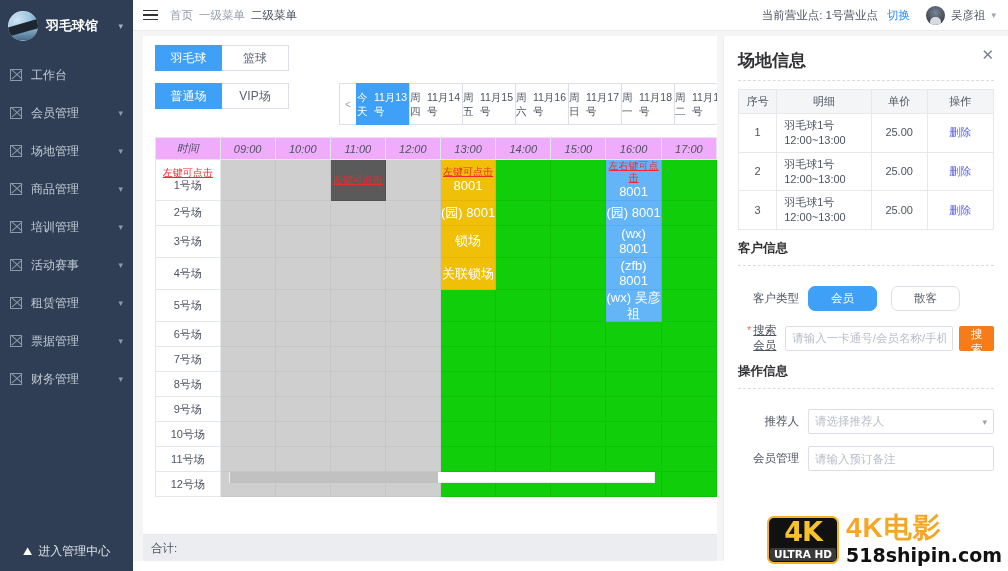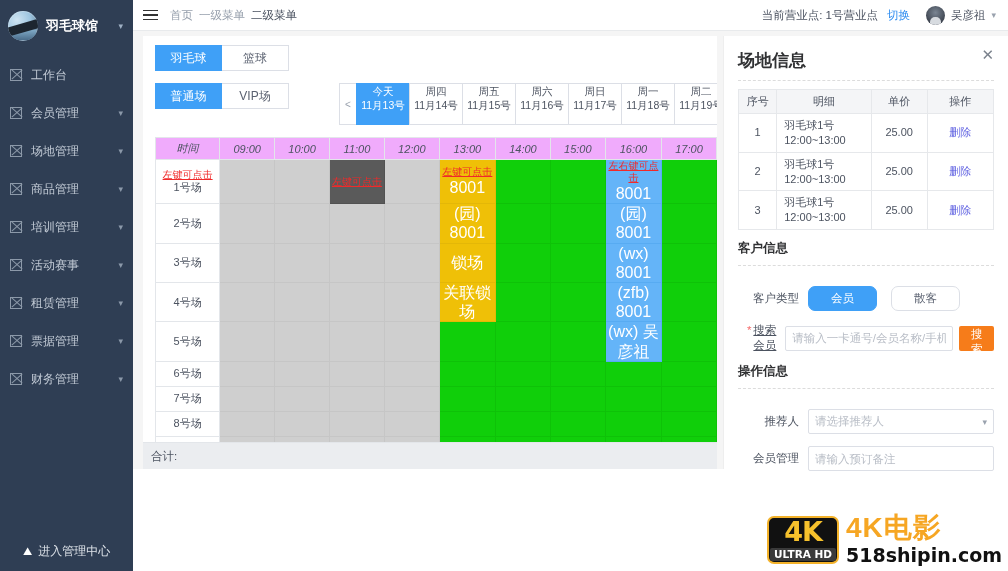--- a/index.html
+++ b/index.html
@@ -65,21 +65,21 @@
   .mi-arrow.hidden { visibility: hidden; }
 
   .sidebar-footer {
     position: absolute; bottom: 0; left: 0; width: 133px; height: 40px;
     display: flex; align-items: center; justify-content: center;
     font-size: 12px; color: #dfe4ea; cursor: pointer;
   }
   .home-ico { margin-right: 6px; font-size: 11px; color: #fff; }
 
   
-  .main { flex: 1; height: 469px; display: flex; flex-direction: column; min-width: 0; background: #fff; }
+  .main { flex: 1; height: 561px; display: flex; flex-direction: column; min-width: 0; background: #fff; }
   .topbar {
     height: 31px; flex: 0 0 31px; border-bottom: 1px solid #e8eaec;
     display: flex; align-items: center; padding: 0 12px 0 10px; background: #fff;
   }
   .hamburger { width: 15px; height: 11px; position: relative; cursor: pointer; margin-right: 12px; }
   .hamburger i { position: absolute; left: 0; width: 15px; height: 1.6px; background: #333; }
   .hamburger i:nth-child(1) { top: 0; }
   .hamburger i:nth-child(2) { top: 4.7px; }
   .hamburger i:nth-child(3) { top: 9.4px; }
   .crumbs { display: flex; align-items: center; gap: 6px; font-size: 11.5px; color: #97a0ad; }
@@ -120,21 +120,21 @@
   .row2 { padding: 12px 0 0 12px; display: flex; align-items: flex-start; }
   .date-strip { display: flex; margin-left: 50px; }
   .arrow-btn {
     width: 17px; border: 1px solid #dcdfe6; border-right: none;
     display: flex; align-items: center; justify-content: center;
     font-size: 10px; color: #9aa2ae; background: #fff; cursor: pointer; height: 42px;
   }
   .date-btn {
     width: 53px; height: 42px; border: 1px solid #dcdfe6; border-right: none;
     background: #fff; cursor: pointer;
-    display: flex; flex-direction: column; align-items: center; justify-content: flex-start;
+    display: flex; flex-direction: row; align-items: center; justify-content: flex-start;
     font-size: 10.5px; color: #4c5360; line-height: 1.35;
   }
   .date-btn.active { background: #3fa0f7; border-color: #3fa0f7; color: #fff; }
 
   
   .grid-wrap { margin: 12px 0 0 12px; position: relative; overflow: hidden; flex: 1; }
   .grid-scroll { overflow: hidden; }
   table.grid { border-collapse: collapse; table-layout: fixed; }
   table.grid th, table.grid td {
     border: 1px solid #e3e6ea; font-size: 11px; padding: 0; text-align: center;
@@ -145,21 +145,21 @@
   th.hcell { width: 60px; text-align: left; padding-left: 5px; }
   td.rowhead { width: 74px; background: #fff; line-height: 1.2; }
   td.rowhead .hint { display: block; color: #f02a2a; font-size: 10px; text-decoration: underline; }
   td.cell { width: 60px; line-height: 1.2; }
   td.cell.gray { background: #cfcfcf; border-color: #c6c6c6; }
   td.cell.dark { background: #5a5a5a; border-color: #525252; }
   td.cell.orange { background: #efc007; border-color: #e4b707; color: #fff; }
   td.cell.green { background: #10cf0a; border-color: #0ec208; color: #fff; }
   td.cell.blue { background: #64b4f8; border-color: #57abf2; color: #fff; }
   td.cell .hint { display: block; color: #f02a2a; font-size: 10px; text-decoration: underline; }
-  td.cell .tag { display: block; font-size: 16px; color: #fff; }
+  td.cell .tag { display: block; font-size: 13px; color: #fff; }
 
   .hscroll {
     position: absolute; left: 74px; top: 0; width: 426px; height: 11px;
     background: #fff; border: 1px solid #ededed; border-top: none;
   }
   .hscroll .thumb { width: 208px; height: 11px; background: #c1c1c1; }
 
   .total-bar {
     position: absolute; left: 0; bottom: 0; width: 100%; height: 27px;
     background: #ebedf0; border-top: 1px solid #e3e6ea;

